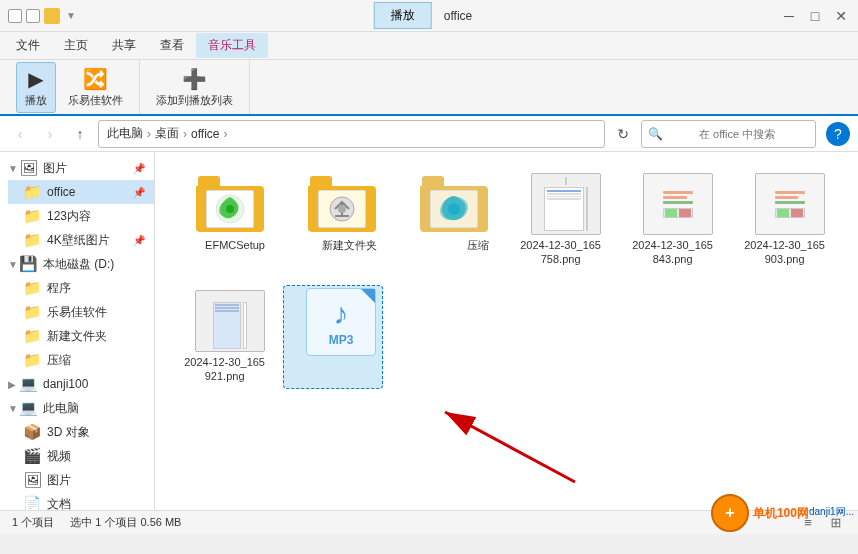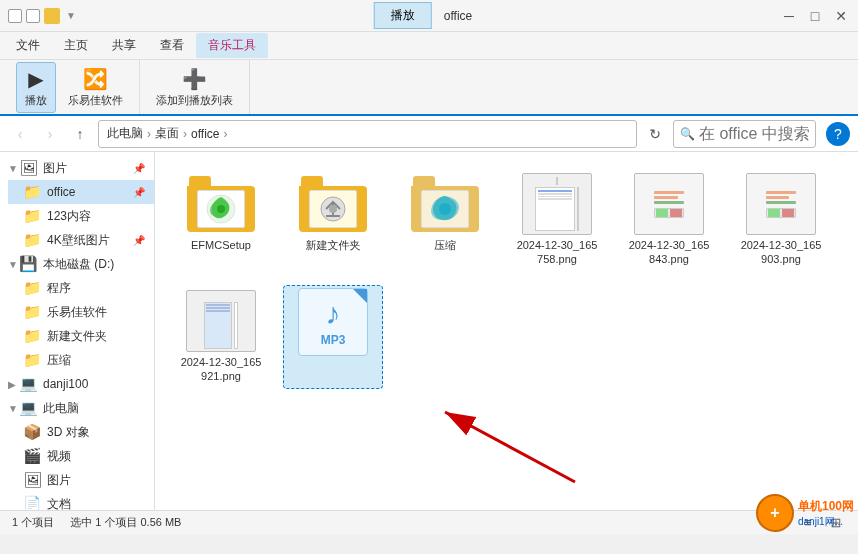--- a/index.html
+++ b/index.html
@@ -43,38 +43,38 @@
       display: flex; align-items: center; background: #fff; height: 36px;
       border-bottom: 1px solid #ddd; padding: 0 8px; gap: 6px;
     }
     .nav-btn { width: 24px; height: 24px; display: flex; align-items: center; justify-content: center; cursor: pointer; border-radius: 3px; color: #555; font-size: 14px; }
     .nav-btn.disabled { color: #ccc; cursor: default; }
     .address-path { flex: 1; display: flex; align-items: center; background: #fff; border: 1px solid #bbb; border-radius: 3px; padding: 4px 8px; font-size: 12px; color: #333; height: 28px; gap: 4px; }
     .path-sep { color: #888; }
     .path-part { color: #333; cursor: pointer; }
     .address-refresh { width: 24px; height: 24px; display: flex; align-items: center; justify-content: center; cursor: pointer; font-size: 14px; color: #555; border-radius: 3px; }
     .search-box { display: flex; align-items: center; border: 1px solid #bbb; border-radius: 3px; height: 28px; background: #fff; padding: 0 6px; gap: 4px; min-width: 140px; }
-    .search-box input { border: none; outline: none; font-size: 16px; width: 110px; background: transparent; }
+    .search-box input { border: none; outline: none; font-size: 11px; width: 110px; background: transparent; margin-left: 32px; }
 
     
     .main-layout { display: flex; height: calc(554px - 32px - 28px - 56px - 36px - 24px); }
 
     
     .sidebar { width: 155px; min-width: 155px; background: #fff; border-right: 1px solid #ddd; overflow-y: auto; padding: 4px 0; }
     .sidebar-item { display: flex; align-items: center; padding: 3px 8px; cursor: pointer; font-size: 12px; color: #333; white-space: nowrap; }
     .sidebar-item.selected { background: #cce4f7; }
     .sidebar-item .si-icon { width: 18px; height: 18px; margin-right: 5px; flex-shrink: 0; display: flex; align-items: center; justify-content: center; font-size: 15px; }
     .sidebar-item .expand-arrow { font-size: 10px; color: #888; margin-right: 2px; width: 10px; }
     .sidebar-item .pin-icon { margin-left: auto; font-size: 10px; color: #aaa; }
     .sidebar-section { padding-left: 8px; }
 
     
     .file-area { flex: 1; background: #fff; overflow-y: auto; padding: 16px; display: flex; flex-direction: column; }
     .files-grid { display: flex; flex-wrap: wrap; gap: 12px; }
-    .file-item { width: 100px; display: flex; flex-direction: column; align-items: center; cursor: pointer; padding: 6px; border-radius: 4px; position: relative; }
+    .file-item { width: 100px; display: flex; flex-direction: column; align-items: flex-end; cursor: pointer; padding: 6px; border-radius: 4px; position: relative; }
     .file-item.selected { background: #cce4f7; border: 1px dashed #0078d4; }
     .file-thumb { width: 70px; height: 60px; display: flex; align-items: center; justify-content: center; flex-shrink: 0; }
     .file-label { font-size: 11px; color: #333; text-align: center; margin-top: 4px; word-break: break-all; line-height: 1.3; }
 
     
     .folder-icon { position: relative; width: 64px; height: 52px; }
 
     
     .thumb-img { width: 80px; height: 60px; background: #e8e8e8; border: 1px solid #bbb; border-radius: 2px; display: flex; align-items: center; justify-content: center; font-size: 9px; color: #888; overflow: hidden; }
 
@@ -410,18 +410,18 @@
   <span>选中 1 个项目  0.56 MB</span>
   <div class="status-bar-right">
     <div class="status-view-btn">≡</div>
     <div class="status-view-btn">⊞</div>
   </div>
 
   <div style="position:absolute; right:4px; bottom:2px; display:flex; align-items:center; gap:4px;">
     <div style="width:38px; height:38px; background:#ff8c00; border-radius:50%; display:flex; align-items:center; justify-content:center; font-size:16px; color:#fff; font-weight:bold; border:2px solid #cc6600;">
       <span>+</span>
     </div>
-    <div style="display:flex; flex-direction:column;">
+    <div style="display:flex; ">
       <span style="font-size:12px; color:#ff6600; font-weight:bold;">单机100网</span>
       <span style="font-size:10px; color:#0055bb;">danji1网...</span>
     </div>
   </div>
 </div>
 
 </body></html>

